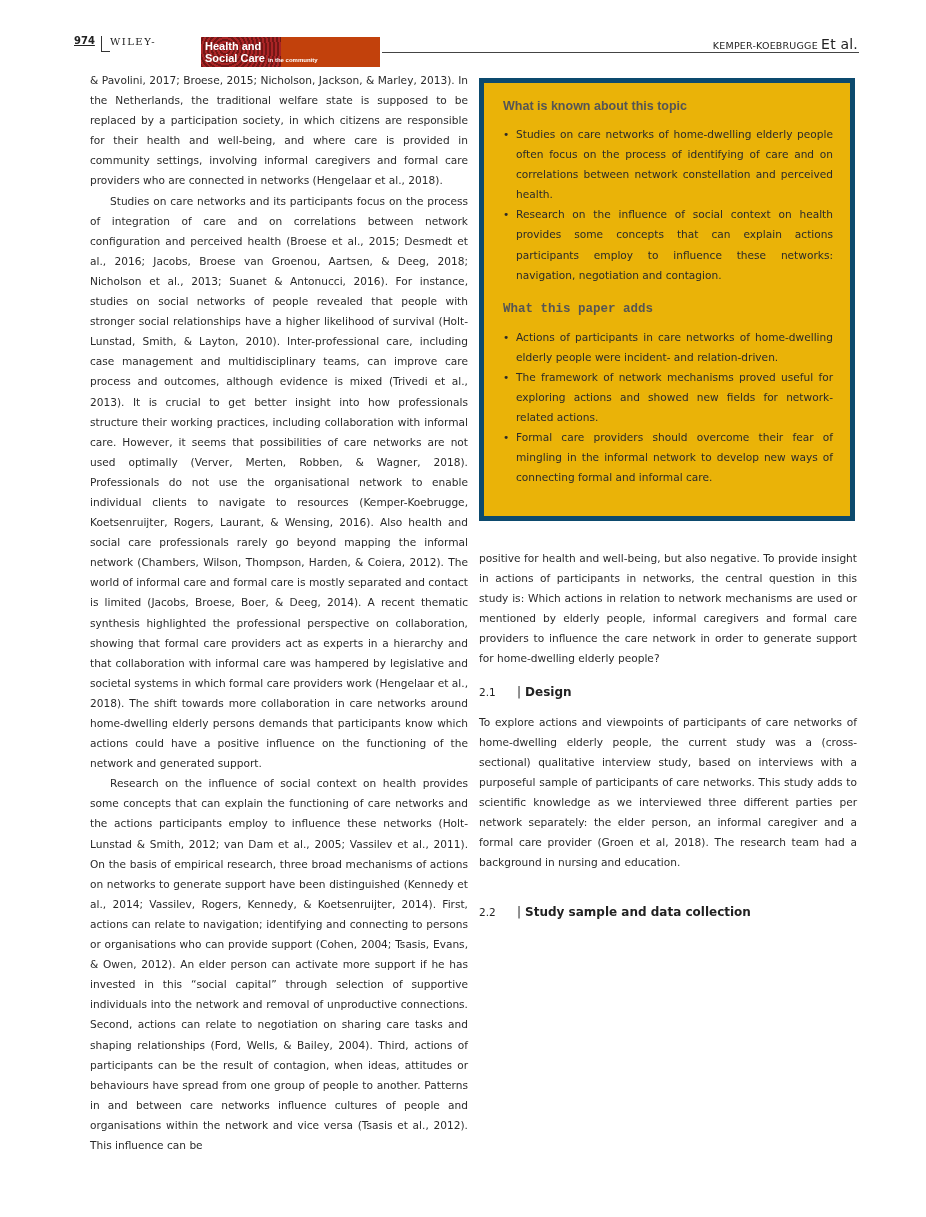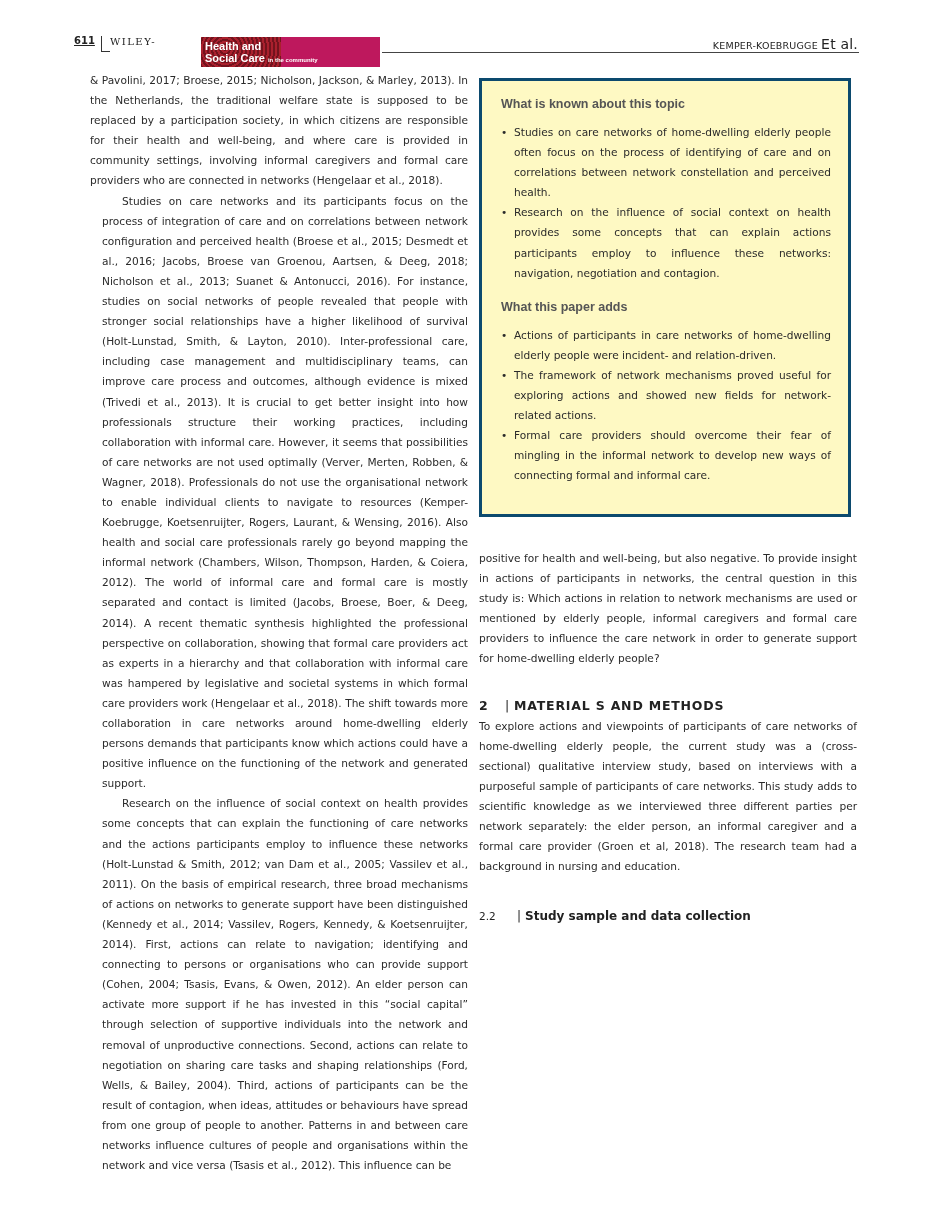--- a/index.html
+++ b/index.html
@@ -15,21 +15,21 @@
     .wiley-bracket {
       position: absolute; left: 101px; top: 36px; width: 8px; height: 15px;
       border-left: 1.5px solid #333; border-bottom: 1.5px solid #333;
     }
     .wiley {
       position: absolute; left: 110px; top: 36px; font-family: "DejaVu Serif", serif;
       font-size: 10px; letter-spacing: 1.5px; color: #222;
     }
     .banner {
       position: absolute; left: 201px; top: 37px; width: 179px; height: 30px;
-      background: #be185d; overflow: hidden;
+      background: #c2410c; overflow: hidden;
     }
     .banner-tex {
       position: absolute; left: 0; top: 0; width: 80px; height: 30px;
       background: repeating-radial-gradient(circle at 30% 40%, #6a1216 0 2px, #a82128 2px 4px);
       opacity: 0.9;
     }
     .banner-line1, .banner-line2 {
       position: absolute; left: 4px; font-family: "Liberation Sans", sans-serif;
       font-weight: bold; color: #ffffff; font-size: 11px; line-height: 12px;
     }
@@ -42,57 +42,57 @@
     .running-head {
       position: absolute; right: 68px; top: 36px; font-size: 9.5px; color: #222;
       font-family: "DejaVu Sans", sans-serif; letter-spacing: 0.2px;
     }
     .running-head .etal { font-size: 14px; }
 
     .col { position: absolute; font-size: 10.6px; line-height: 20.1px; text-align: justify; }
     .col-left { left: 90px; top: 70px; width: 378px; }
     .col-right { left: 479px; top: 548px; width: 378px; }
     .col p { margin: 0; }
-    .col p.indent { text-indent: 20px; margin-left: 12px; }
+    .col p.indent { text-indent: 20px; }
 
     .box {
       position: absolute; left: 479px; top: 78px; width: 366px; height: 433px;
-      border: 3px solid #0c4a6e; background: #fef9c3;
+      border: 5px solid #0c4a6e; background: #eab308;
       padding: 0;
     }
     .box-inner { position: absolute; left: 19px; top: 13px; width: 330px; }
     .box h3 {
       margin: 0; font-family: "Liberation Sans", sans-serif; font-weight: bold;
       font-size: 12.5px; color: #555; line-height: 20px;
     }
     .box ul { margin: 8px 0 0 0; padding: 0; list-style: none; }
     .box li {
       position: relative; padding-left: 13px; font-size: 10.6px; line-height: 20.1px;
       text-align: justify;
     }
     .box li .bullet { position: absolute; left: 0; top: 0; }
-    .box .sec2 { margin-top: 14px; }
+    .box .sec2 { margin-top: 14px; font-family: Liberation Mono, monospace; }
 
     .h2 {
       margin: 27px 0 0 0; font-weight: bold; font-size: 12.5px; letter-spacing: 0.8px;
       line-height: 20px; color: #222;
     }
     .h2 .num { display: inline-block; width: 26px; }
     .h2 .bar, .h3 .bar { font-weight: normal; margin-right: 4px; }
     .h3 {
       margin: 13px 0 10px 0; font-weight: bold; font-size: 12px; line-height: 20px; color: #222;
     }
     .h3 .num { display: inline-block; width: 38px; font-weight: normal; font-size: 10.5px; }
     .h3.sec22 { margin-top: 30px; margin-bottom: 24px; }
   </style>
 </head>
 <body>
 
 <div class="header">
-  <span class="page-num">611</span>
+  <span class="page-num">974</span>
   <span class="wiley-bracket"></span>
   <span class="wiley"><span>WILEY</span>-</span>
   <div class="banner">
     <div class="banner-tex"></div>
     <div class="banner-line1">Health and</div>
     <div class="banner-line2"><span>Social Care</span><span class="banner-sub">in the community</span></div>
   </div>
   <div class="header-rule"></div>
   <div class="running-head">
     <span>KEMPER-KOEBRUGGE</span>
@@ -118,22 +118,22 @@
       <li><span class="bullet">•</span><span>Actions of participants in care networks of home-dwelling elderly people were incident- and relation-driven.</span></li>
       <li><span class="bullet">•</span><span>The framework of network mechanisms proved useful for exploring actions and showed new fields for network-related actions.</span></li>
       <li><span class="bullet">•</span><span>Formal care providers should overcome their fear of mingling in the informal network to develop new ways of connecting formal and informal care.</span></li>
     </ul>
   </div>
 </div>
 
 <div class="col col-right">
   <p>positive for health and well-being, but also negative. To provide insight in actions of participants in networks, the central question in this study is: Which actions in relation to network mechanisms are used or mentioned by elderly people, informal caregivers and formal care providers to influence the care network in order to generate support for home-dwelling elderly people?</p>
 
-  <div class="h2">
-    <span class="num">2</span><span class="bar">|</span><span>MATERIAL S AND METHODS</span>
+
+  <div class="h3">
+    <span class="num">2.1</span><span class="bar">|</span><span>Design</span>
   </div>
-
   <p>To explore actions and viewpoints of participants of care networks of home-dwelling elderly people, the current study was a (cross-sectional) qualitative interview study, based on interviews with a purposeful sample of participants of care networks. This study adds to scientific knowledge as we interviewed three different parties per network separately: the elder person, an informal caregiver and a formal care provider (Groen et al, 2018). The research team had a background in nursing and education.</p>
 
   <div class="h3 sec22">
     <span class="num">2.2</span><span class="bar">|</span><span>Study sample and data collection</span>
   </div>
 </div>
 
 </body></html>

